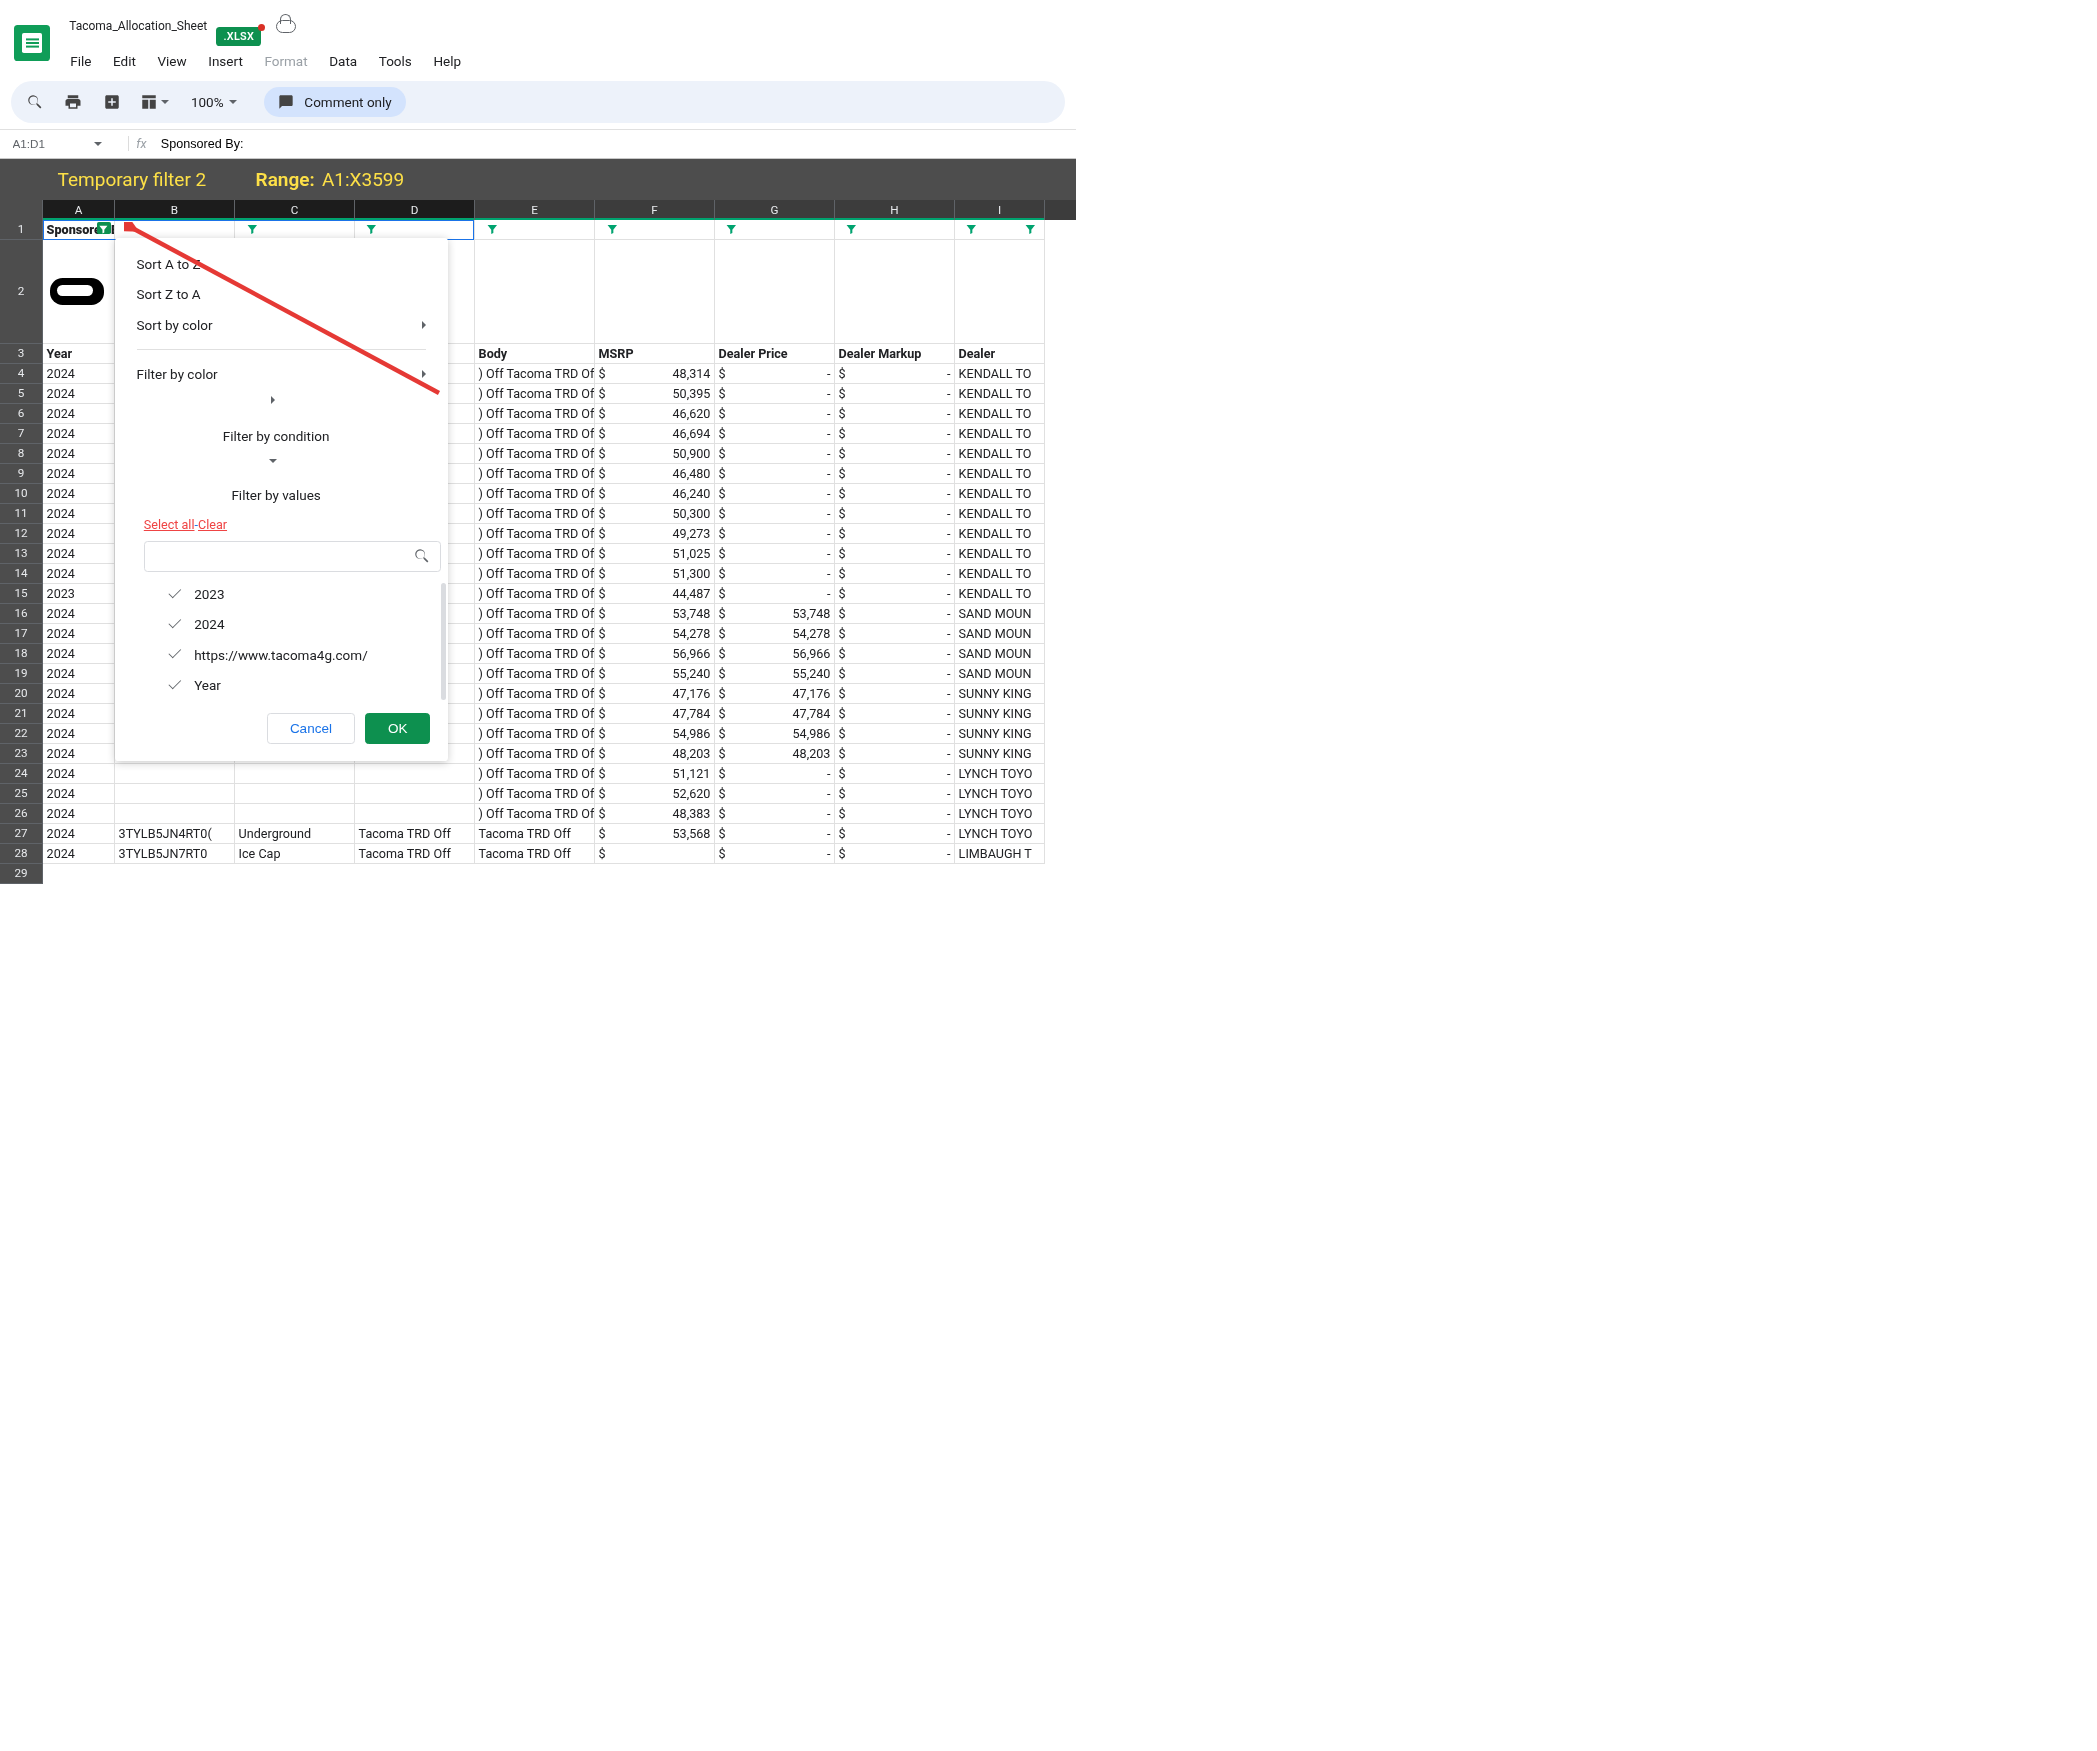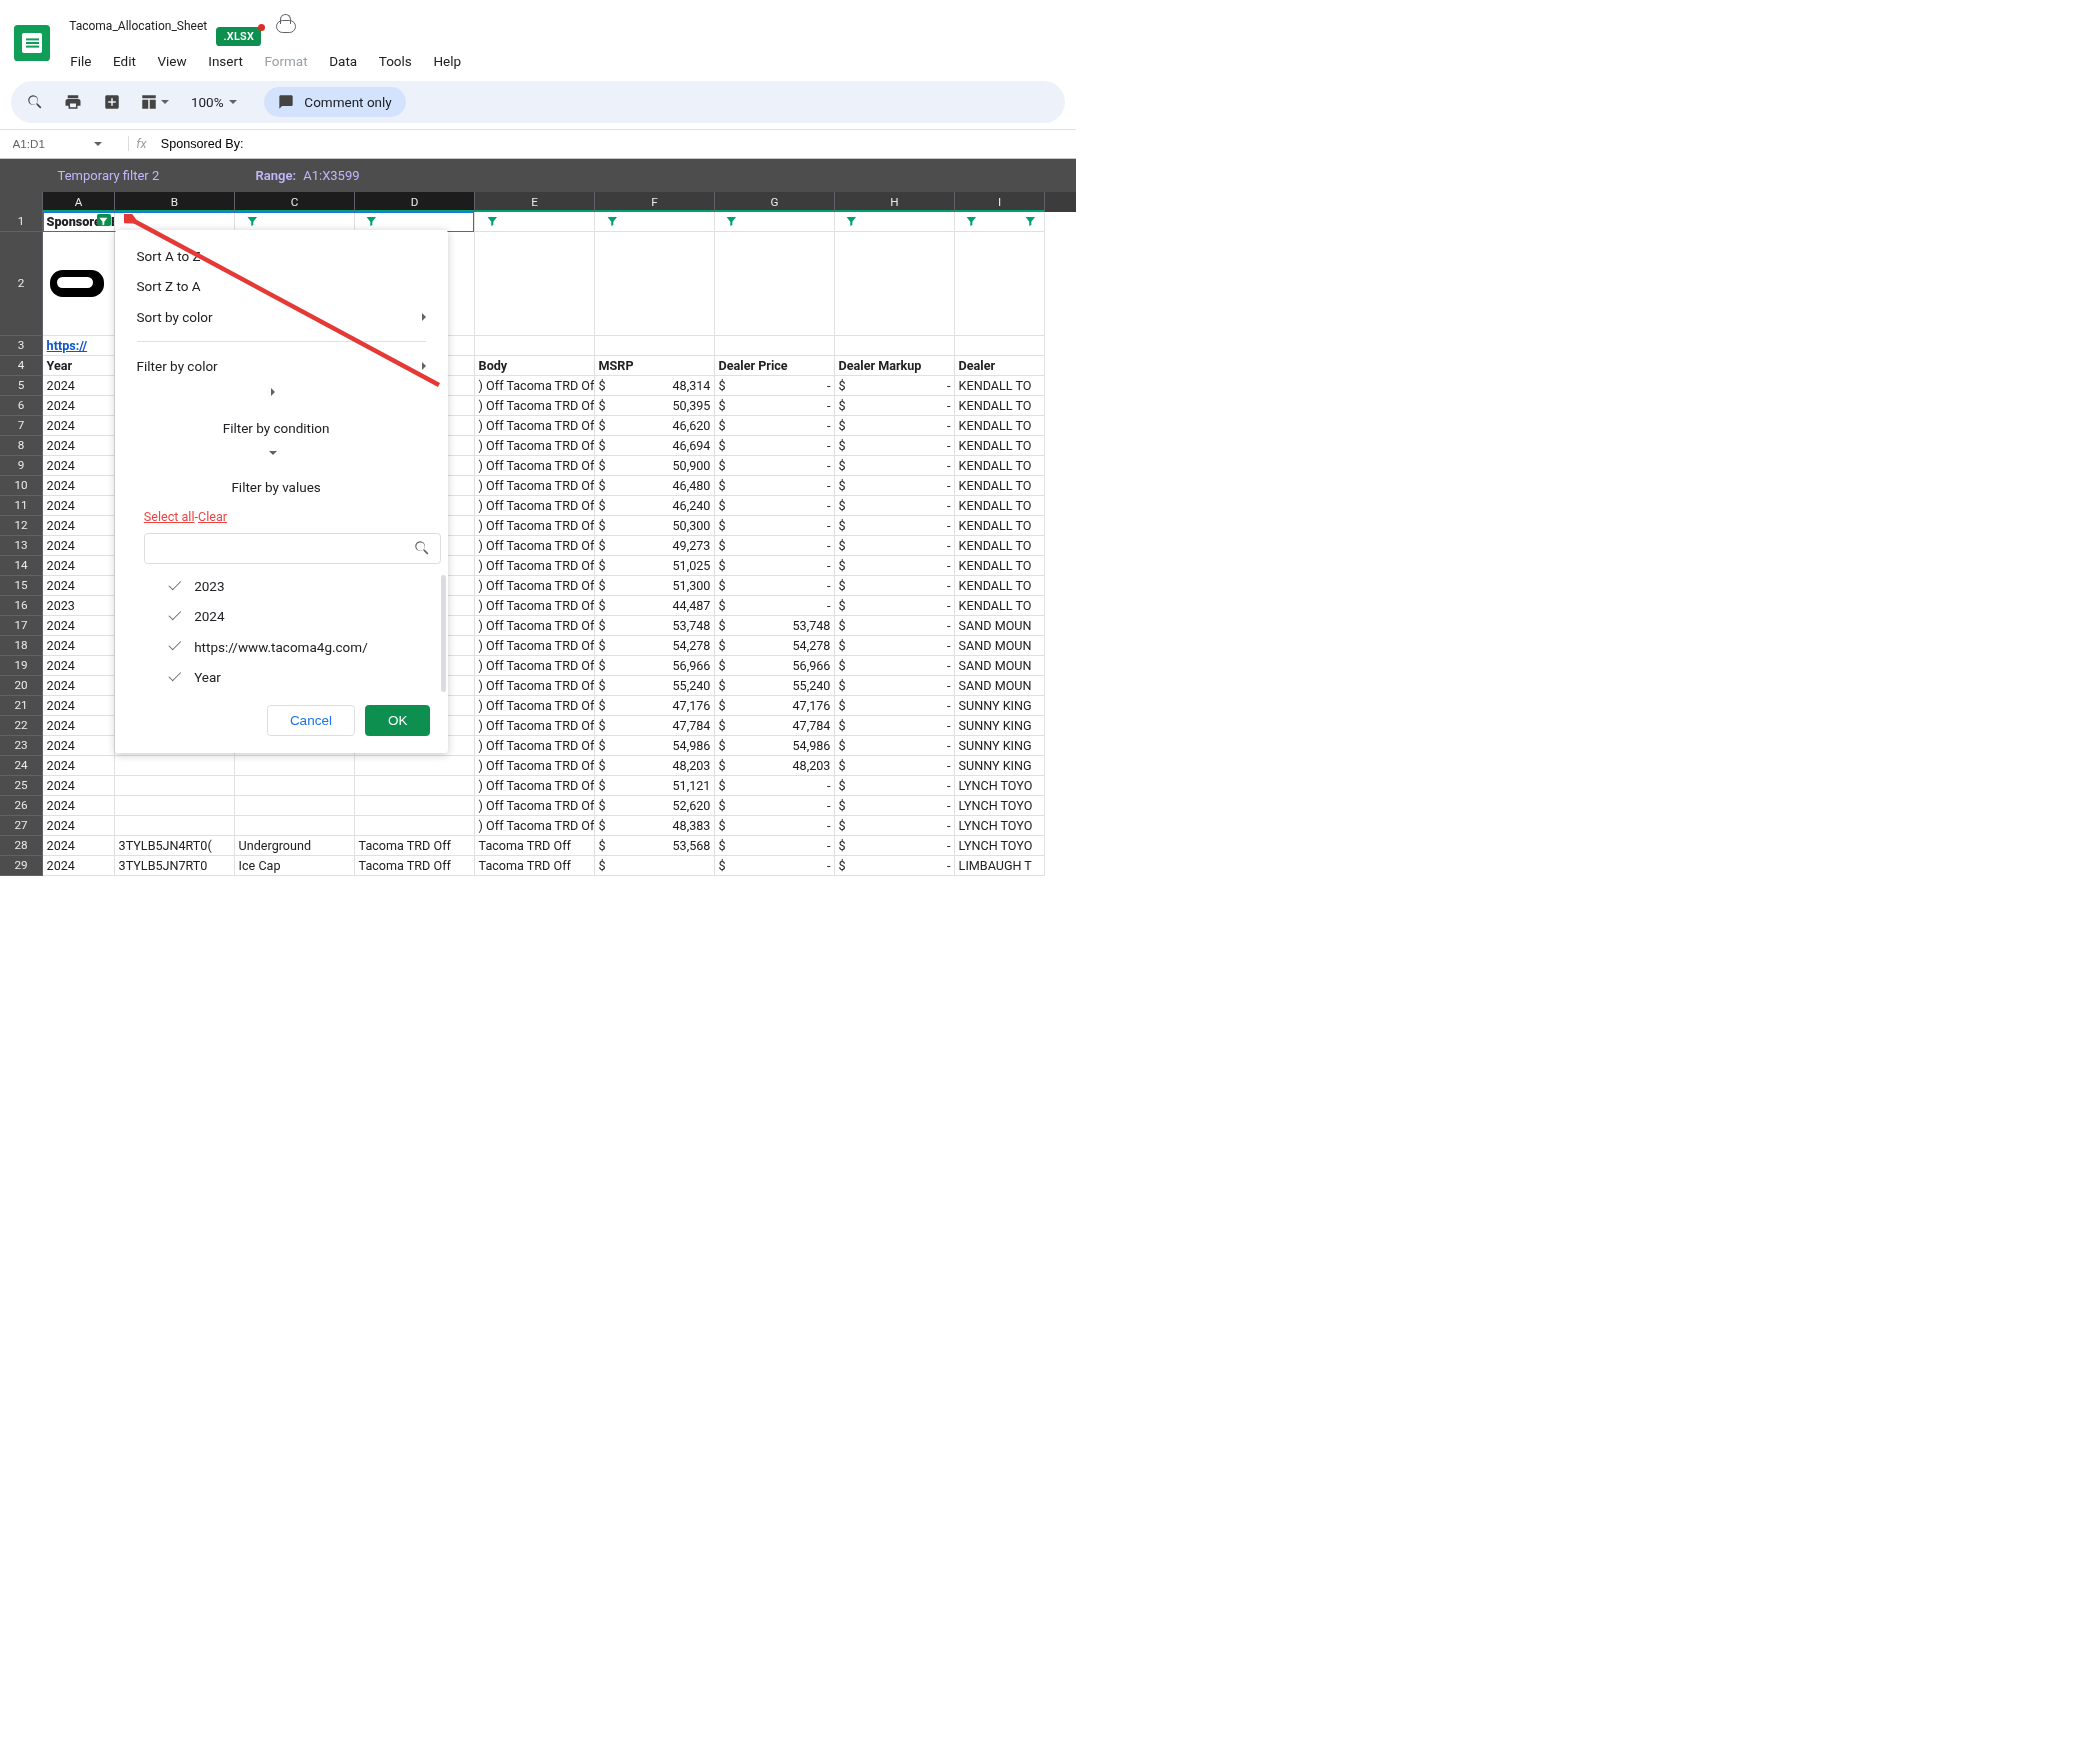--- a/index.html
+++ b/index.html
@@ -31,21 +31,21 @@
   .caret { width: 0; height: 0; border-left: 4.5px solid transparent; border-right: 4.5px solid transparent; border-top: 4.5px solid #5f6368; }
 
   
   .formula-bar { display: flex; align-items: center; padding: 3.6px 7.2px; border-top: 0.9px solid #e0e0e0; border-bottom: 0.9px solid #c7c7c7; }
   .name-box { width: 81px; border: none; padding: 3.6px 5.4px; font-size: 11.7px; color: #5f6368; }
   .name-caret { margin: 0 5.4px; }
   .fx { font-style: italic; color: #9aa0a6; padding: 0 10.8px 0 7.2px; border-left: 0.9px solid #dcdcdc; margin-left: 21px; }
   .formula-input { flex: 1; border: none; padding: 3.6px; font-size: 12.6px; }
 
   
-  .filter-bar { background: #4d4d4d; color: #c4b5fd; display: flex; align-items: center; padding: 9px 54px; font-size: 13px; }
+  .filter-bar { background: #4d4d4d; color: #fde047; display: flex; align-items: center; padding: 9px 54px; font-size: 19px; }
   .filter-name { flex: 0 0 198px; margin-left: 3.6px; }
   .range-label { font-weight: 600; margin-right: 7.2px; }
 
   
   .grid { position: relative; }
   .col-headers { display: flex; background: #3c3c3c; color: #e8eaed; font-size: 10.8px; position: relative; }
   .corner { width: 43px; height: 20px; background: #4d4d4d; border-right: 0.9px solid #5f6368; flex-shrink: 0; }
   .col-h { height: 20px; border-right: 0.9px solid #5f6368; display: flex; align-items: center; justify-content: center; font-size: 11.7px; position: relative; flex-shrink: 0; }
   .col-h.sel { background: #1c1c1c; }
   .col-h::after { content: ""; position: absolute; bottom: 0; left: 0; right: 0; height: 1.8px; background: #00a36f; }
@@ -354,33 +354,20 @@
           <div class="cell cB"></div>
           <div class="cell cC"></div>
           <div class="cell cD"></div>
           <div class="cell cE"></div>
           <div class="cell cF"></div>
           <div class="cell cG"></div>
           <div class="cell cH"></div>
           <div class="cell cI"></div>
         </div>
         <div class="row ">
-          <div class="cell cA link">
-            <a>https://</a>
-          </div>
-          <div class="cell cB"></div>
-          <div class="cell cC"></div>
-          <div class="cell cD"></div>
-          <div class="cell cE"></div>
-          <div class="cell cF"></div>
-          <div class="cell cG"></div>
-          <div class="cell cH"></div>
-          <div class="cell cI"></div>
-        </div>
-        <div class="row ">
           <div class="cell cA header-row">Year</div>
           <div class="cell cB header-row"></div>
           <div class="cell cC header-row"></div>
           <div class="cell cD header-row"></div>
           <div class="cell cE header-row">Body</div>
           <div class="cell cF header-row">MSRP</div>
           <div class="cell cG header-row">Dealer Price</div>
           <div class="cell cH header-row">Dealer Markup</div>
           <div class="cell cI header-row">Dealer</div>
         </div>

